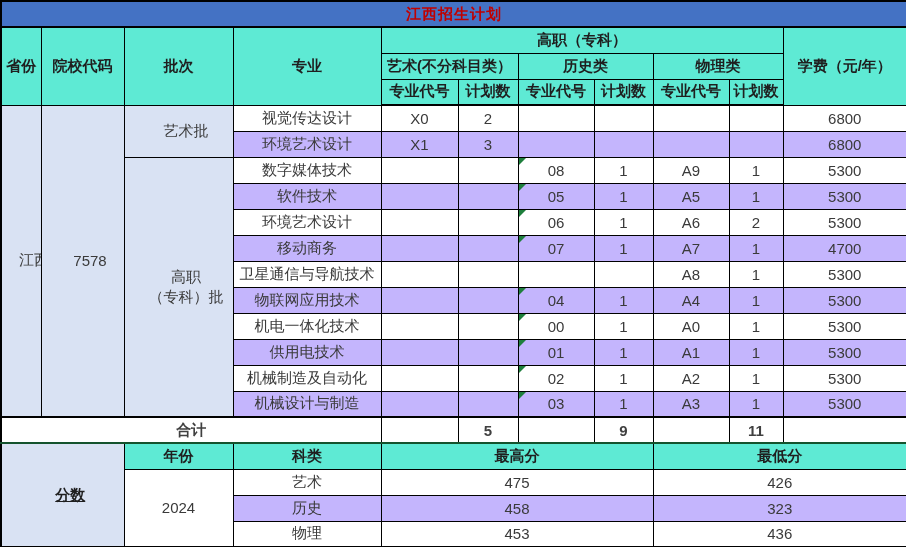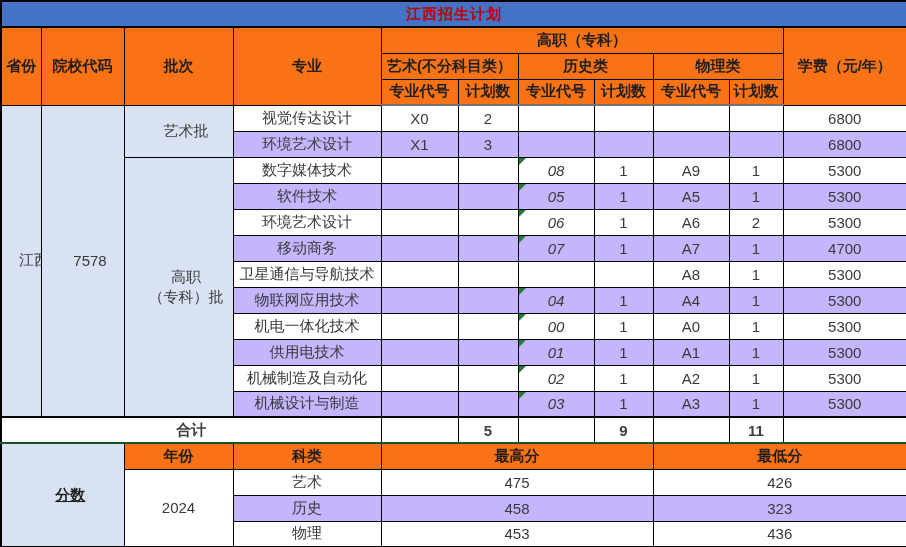--- a/index.html
+++ b/index.html
@@ -3,28 +3,28 @@
 <meta charset="utf-8">
 <style>
   html,body{margin:0;padding:0;background:#fff;}
   body{width:906px;font-family:"Liberation Sans","DejaVu Sans",sans-serif;}
   table{border-collapse:collapse;table-layout:fixed;width:906px;border:2px solid #000;}
   td{border:1px solid #000;height:26px;box-sizing:border-box;padding:0 2px;
      text-align:center;vertical-align:middle;font-size:15px;color:#3a3a3a;
      overflow:hidden;white-space:nowrap;}
   .title{background:#4472C4;color:#C00000;font-weight:bold;font-size:15px;
          border-bottom:2px solid #000;letter-spacing:1px;}
-  .hdr{background:#f97316;font-weight:bold;color:#1f1f1f;}
+  .hdr{background:#5eead4;font-weight:bold;color:#1f1f1f;}
   .stripe{background:#c4b5fd;}
   .merged{background:#D9E2F3;padding-left:17px;}
-  .hdr-bottom{border-bottom:2px solid #737373;margin-left:8px;}
+  .hdr-bottom{border-bottom:2px solid #000000;margin-left:8px;}
   .total-row td{border-top:2px solid #000;border-bottom:2px solid #14532d;font-weight:bold;color:#404040;}
   .bold{font-weight:bold;color:#1f1f1f;text-decoration:underline;}
   .prewrap{white-space:pre-line;line-height:1.35;}
-  .tri{position:relative;font-style:italic;}
+  .tri{position:relative;}
   .tri::before{content:"";position:absolute;top:0;left:0;width:0;height:0;
                border-top:7px solid #1E7F3C;border-right:7px solid transparent;}
 </style>
 </head>
 <body>
 
 <table>
   <colgroup>
     <col style="width:40px">
       <col style="width:83px">

